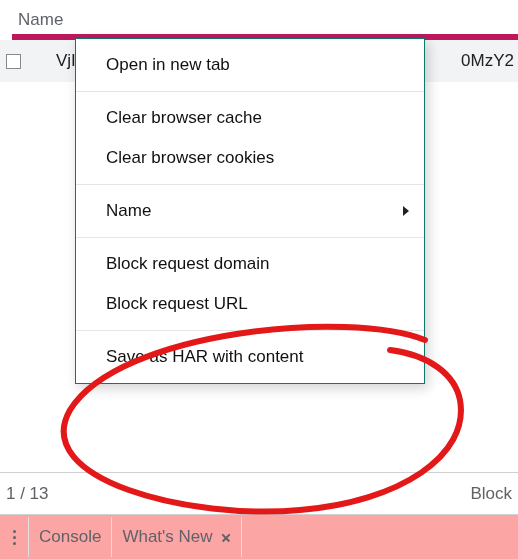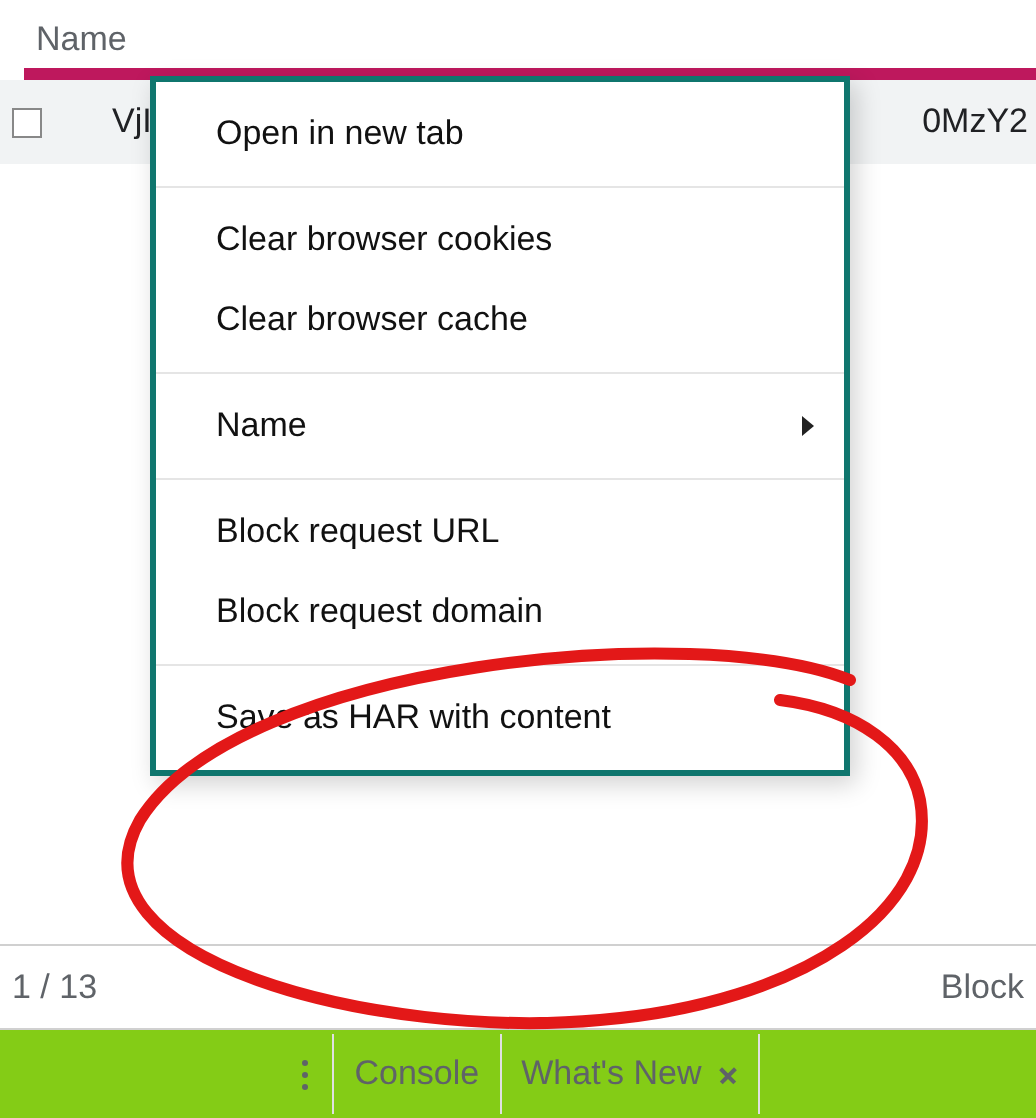--- a/index.html
+++ b/index.html
@@ -65,22 +65,21 @@
     .bottom-status .spacer { flex: 1; }
     .bottom-status .right { padding-right: 6px; }
 
     .bottom-tabs {
       position: absolute;
       left: 0; right: 0; bottom: 0;
       height: 45px;
       border-top: 1px solid #d0d0d0;
       display: flex;
       align-items: center;
-      background: #84cc16;
-      justify-content: center;
+      background: #fca5a5;
     }
     .kebab {
       width: 28px;
       display: flex;
       flex-direction: column;
       align-items: center;
       gap: 3px;
       padding: 10px 0;
     }
     .kebab-dot {
@@ -112,21 +111,21 @@
     .tab-close::before { transform: rotate(45deg); }
     .tab-close::after  { transform: rotate(-45deg); }
 
     
     .context-menu {
       position: absolute;
       left: 75px;
       top: 38px;
       width: 350px;
       background: #fff;
-      border: 3px solid #0f766e;
+      border: 1px solid #0f766e;
       box-shadow: 3px 4px 12px rgba(0,0,0,0.18);
       padding: 6px 0;
     }
     .menu-item {
       height: 40px;
       display: flex;
       align-items: center;
       padding: 0 30px 0 30px;
       font-size: 17px;
       color: #111;
@@ -166,44 +165,44 @@
 </div>
 
 <div class="context-menu">
   <div class="menu-item">
     <span>Open in new tab</span>
   </div>
 
   <div class="menu-sep"></div>
 
   <div class="menu-item">
+    <span>Clear browser cache</span>
+  </div>
+  <div class="menu-item">
     <span>Clear browser cookies</span>
-  </div>
-  <div class="menu-item">
-    <span>Clear browser cache</span>
   </div>
 
   <div class="menu-sep"></div>
 
   <div class="menu-item">
     <span>Name</span>
     <span class="submenu-arrow">
       <svg width="8" height="12" viewBox="0 0 8 12">
           <path d="M1 1 L7 6 L1 11 Z" fill="#222"></path>
         </svg>
     </span>
   </div>
 
   <div class="menu-sep"></div>
 
   <div class="menu-item">
+    <span>Block request domain</span>
+  </div>
+  <div class="menu-item">
     <span>Block request URL</span>
-  </div>
-  <div class="menu-item">
-    <span>Block request domain</span>
   </div>
 
   <div class="menu-sep"></div>
 
   <div class="menu-item">
     <span>Save as HAR with content</span>
   </div>
 </div>
 
 <div class="bottom-status">

